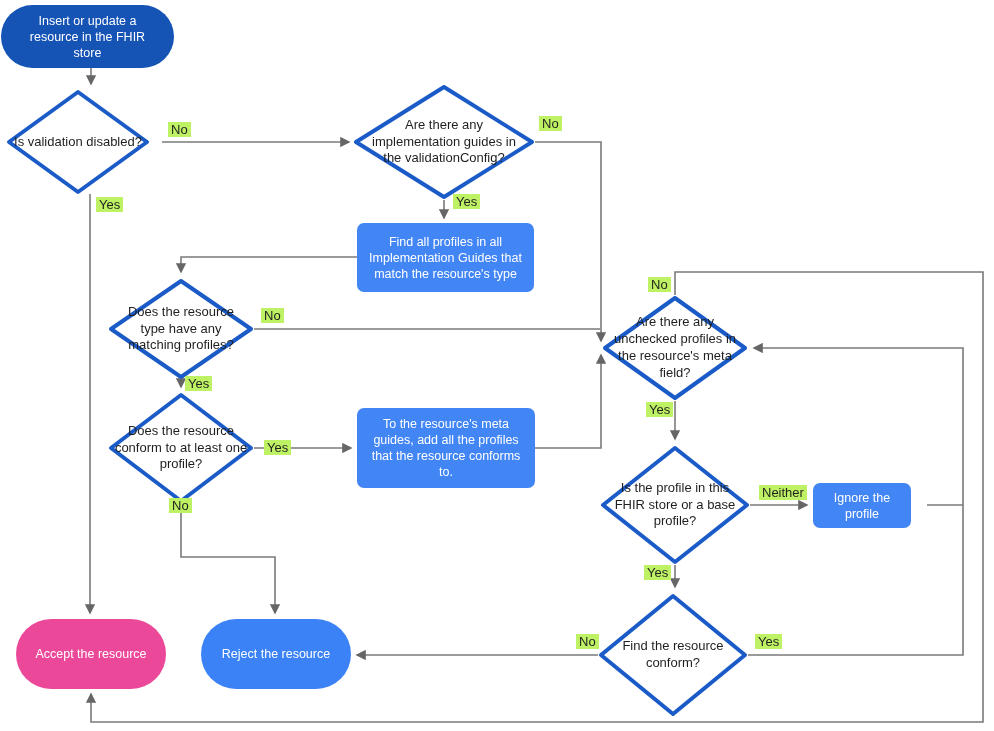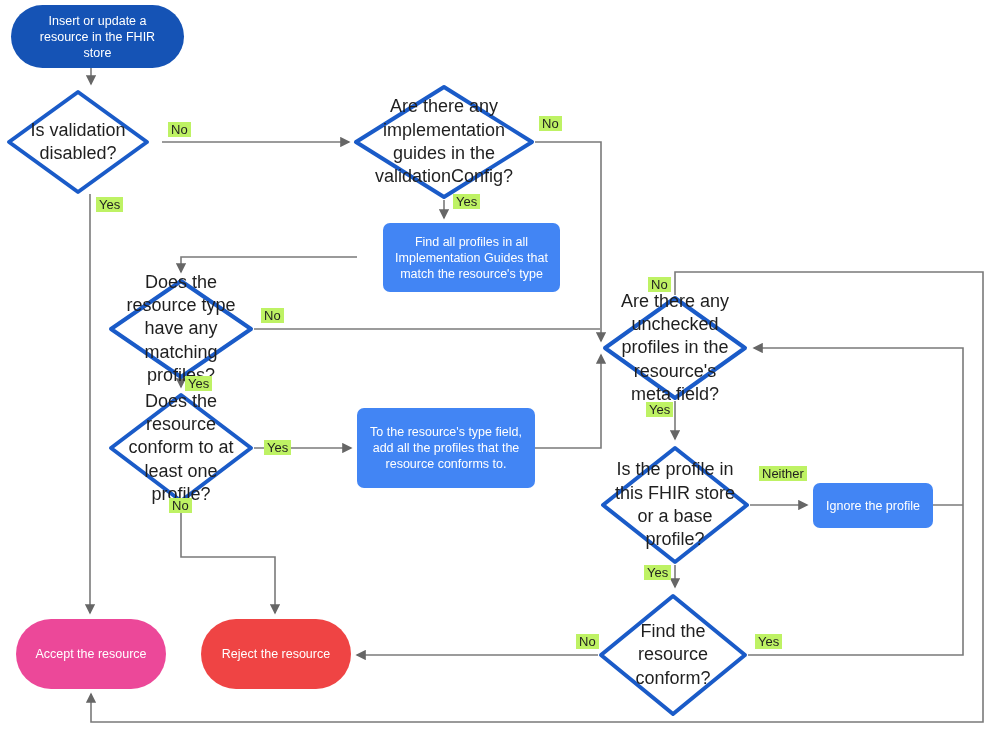--- a/index.html
+++ b/index.html
@@ -5,27 +5,27 @@
   html,body{margin:0;padding:0;background:#fff;}
   #canvas{position:relative;width:994px;height:731px;background:#fff;overflow:hidden;
           font-family:"Liberation Sans",sans-serif;color:#1f1f1f;}
   #edges{position:absolute;left:0;top:0;width:994px;height:731px;}
   #edges polyline{fill:none;stroke:#7a7a7a;stroke-width:1.6;}
   .node{position:absolute;box-sizing:border-box;display:flex;align-items:center;justify-content:center;
         text-align:center;font-size:12.5px;line-height:1.28;}
   .stadium{color:#fff;}
   .stadium.blue{background:#1553b5;}
   .stadium.green{background:#ec4899;}
-  .stadium.red{background:#ef4444;}
+  .stadium.red{background:#3b82f6;}
   .bluebox{background:#4285f4;color:#fff;border-radius:7px;padding:6px 12px;}
   .diamond{position:absolute;}
   .diamond svg{position:absolute;left:0;top:0;}
   .diamond polygon{fill:#ffffff;stroke:#1a5bc8;stroke-width:4;stroke-linejoin:round;}
   .dlabel{position:absolute;left:0;top:0;right:0;bottom:0;display:flex;align-items:center;justify-content:center;
-          text-align:center;font-size:18px;line-height:1.3;padding:0 16px;}
+          text-align:center;font-size:13px;line-height:1.3;padding:0 16px;}
   .p6{padding:0 6px;}  .p8{padding:0 8px;}  .p10{padding:0 10px;}  .p12{padding:0 12px;}
   .elabel{position:absolute;font-size:13px;color:#1f1f1f;background:#bef264;padding:0 3px;white-space:nowrap;}
 </style>
 </head>
 <body>
 
 <div id="canvas">
 
   <svg id="edges">
     <defs>
@@ -46,75 +46,75 @@
     <polyline points="534,448 601,448 601,355" marker-end="url(#arrow)"></polyline>
     <polyline points="675,295 675,272 983,272 983,722 91,722 91,694" marker-end="url(#arrow)"></polyline>
     <polyline points="675,401 675,439" marker-end="url(#arrow)"></polyline>
     <polyline points="750,505 807,505" marker-end="url(#arrow)"></polyline>
     <polyline points="675,565 675,587" marker-end="url(#arrow)"></polyline>
     <polyline points="927,505 963,505"></polyline>
     <polyline points="748,655 963,655 963,348 754,348" marker-end="url(#arrow)"></polyline>
     <polyline points="598,655 357,655" marker-end="url(#arrow)"></polyline>
   </svg>
 
-  <div class="node stadium blue" style="left:11px;top:5px;width:173px;height:63px;border-radius:32px;padding:0 18px;">
+  <div class="node stadium blue" style="left:1px;top:5px;width:173px;height:63px;border-radius:32px;padding:0 18px;">
     <span>Insert or update a resource in the FHIR store</span>
   </div>
 
   <div class="diamond" style="left:6px;top:89px;width:144px;height:106px">
     <svg width="144" height="106">
         <polygon points="72,3 141,53 72,103 3,53"></polygon>
       </svg>
     <div class="dlabel p6">Is validation disabled?</div>
   </div>
 
   <div class="diamond" style="left:353px;top:84px;width:182px;height:116px">
     <svg width="182" height="116">
         <polygon points="91,3 179,58 91,113 3,58"></polygon>
       </svg>
     <div class="dlabel p12">Are there any implementation guides in the validationConfig?</div>
   </div>
 
-  <div class="node bluebox" style="left:357px;top:223px;width:177px;height:69px;margin-left:26px;">
+  <div class="node bluebox" style="left:357px;top:223px;width:177px;height:69px;">
     <span>Find all profiles in all Implementation Guides that match the resource's type</span>
   </div>
 
   <div class="diamond" style="left:108px;top:392px;width:146px;height:112px">
     <svg width="146" height="112">
         <polygon points="73,3 143,56 73,109 3,56"></polygon>
       </svg>
     <div class="dlabel p6">Does the resource conform to at least one profile?</div>
   </div>
 
   <div class="diamond" style="left:108px;top:278px;width:146px;height:102px">
     <svg width="146" height="102">
         <polygon points="73,3 143,51 73,99 3,51"></polygon>
       </svg>
     <div class="dlabel p8">Does the resource type have any matching profiles?</div>
   </div>
 
   <div class="node bluebox" style="left:357px;top:408px;width:178px;height:80px;">
-    <span>To the resource's type field, add all the profiles that the resource conforms to.</span>
+    <span>To the resource's meta guides, add all the profiles that the resource conforms to.</span>
   </div>
 
   <div class="diamond" style="left:600px;top:445px;width:150px;height:120px">
     <svg width="150" height="120">
         <polygon points="75,3 147,60 75,117 3,60"></polygon>
       </svg>
     <div class="dlabel p12">Is the profile in this FHIR store or a base profile?</div>
   </div>
 
   <div class="diamond" style="left:602px;top:295px;width:146px;height:106px">
     <svg width="146" height="106">
         <polygon points="73,3 143,53 73,103 3,53"></polygon>
       </svg>
     <div class="dlabel p10">Are there any unchecked profiles in the resource's meta field?</div>
   </div>
 
-  <div class="node bluebox" style="left:813px;top:483px;width:120px;height:45px;">
+  <div class="node bluebox" style="left:813px;top:483px;width:98px;height:45px;">
     <span>Ignore the profile</span>
   </div>
 
   <div class="diamond" style="left:598px;top:593px;width:150px;height:124px">
     <svg width="150" height="124">
         <polygon points="75,3 147,62 75,121 3,62"></polygon>
       </svg>
     <div class="dlabel p12">Find the resource conform?</div>
   </div>
 
@@ -129,18 +129,18 @@
   <div class="elabel" style="left:168px;top:122px;">No</div>
   <div class="elabel" style="left:96px;top:197px;">Yes</div>
   <div class="elabel" style="left:539px;top:116px;">No</div>
   <div class="elabel" style="left:453px;top:194px;">Yes</div>
   <div class="elabel" style="left:261px;top:308px;">No</div>
   <div class="elabel" style="left:185px;top:376px;">Yes</div>
   <div class="elabel" style="left:264px;top:440px;">Yes</div>
   <div class="elabel" style="left:169px;top:498px;">No</div>
   <div class="elabel" style="left:648px;top:277px;">No</div>
   <div class="elabel" style="left:646px;top:402px;">Yes</div>
-  <div class="elabel" style="left:759px;top:466px;">Neither</div>
+  <div class="elabel" style="left:759px;top:485px;">Neither</div>
   <div class="elabel" style="left:644px;top:565px;">Yes</div>
   <div class="elabel" style="left:755px;top:634px;">Yes</div>
   <div class="elabel" style="left:576px;top:634px;">No</div>
 
 </div>
 
 </body></html>

